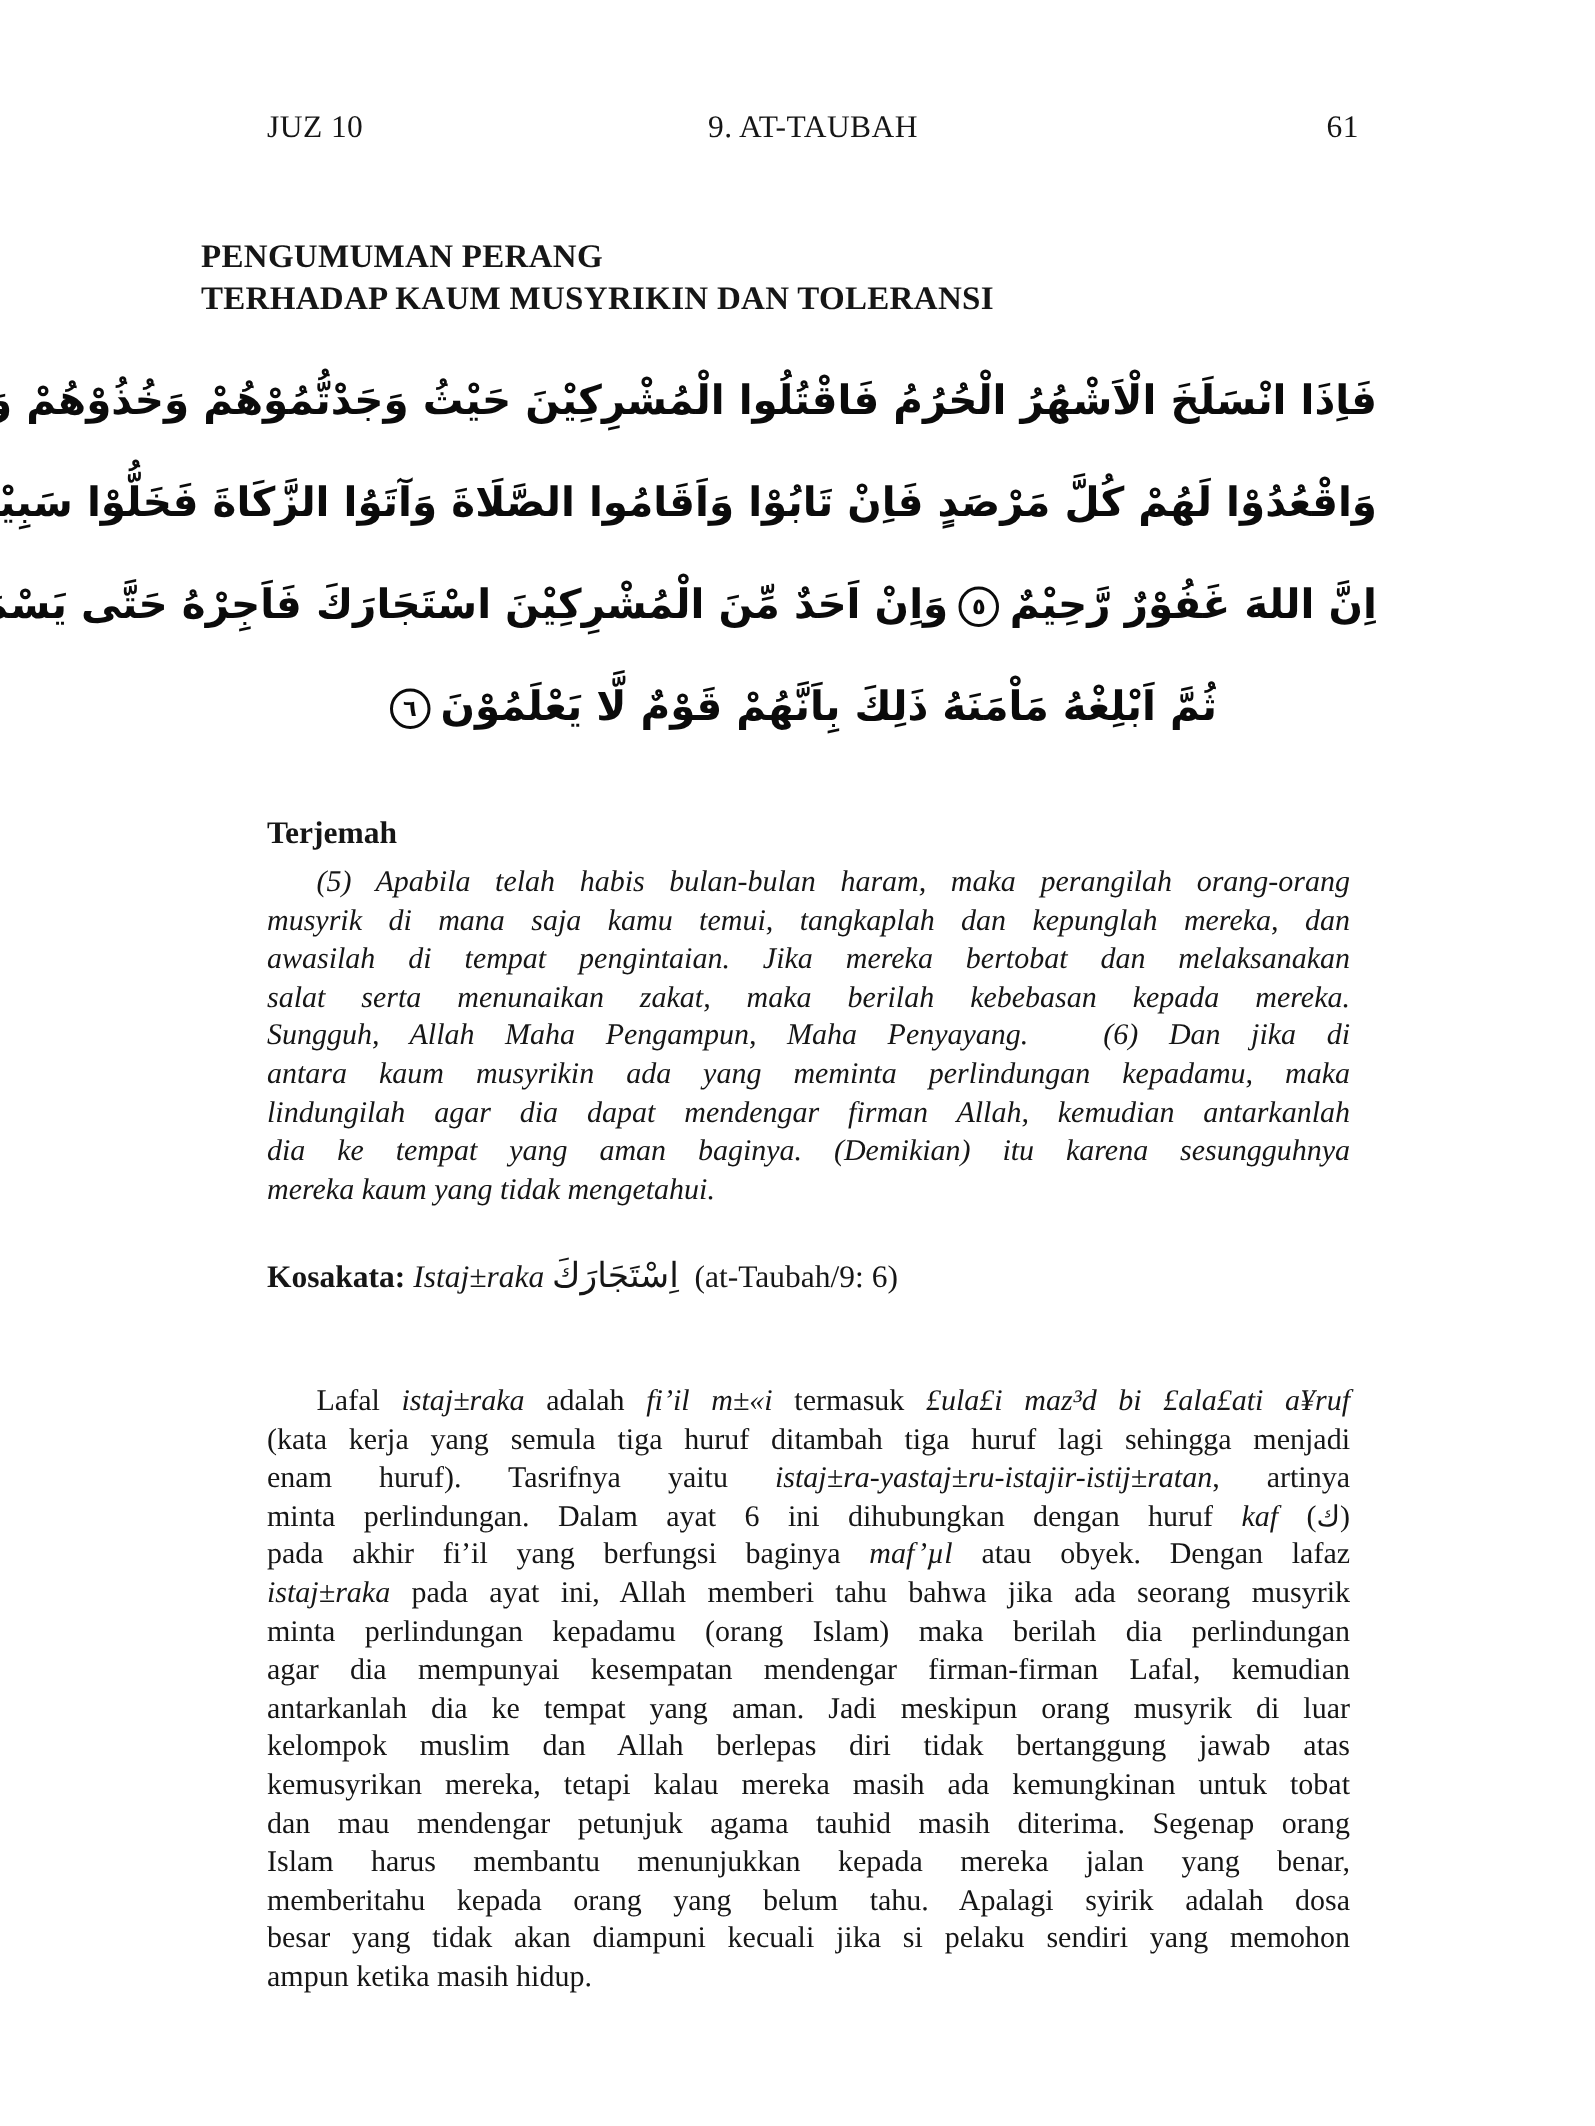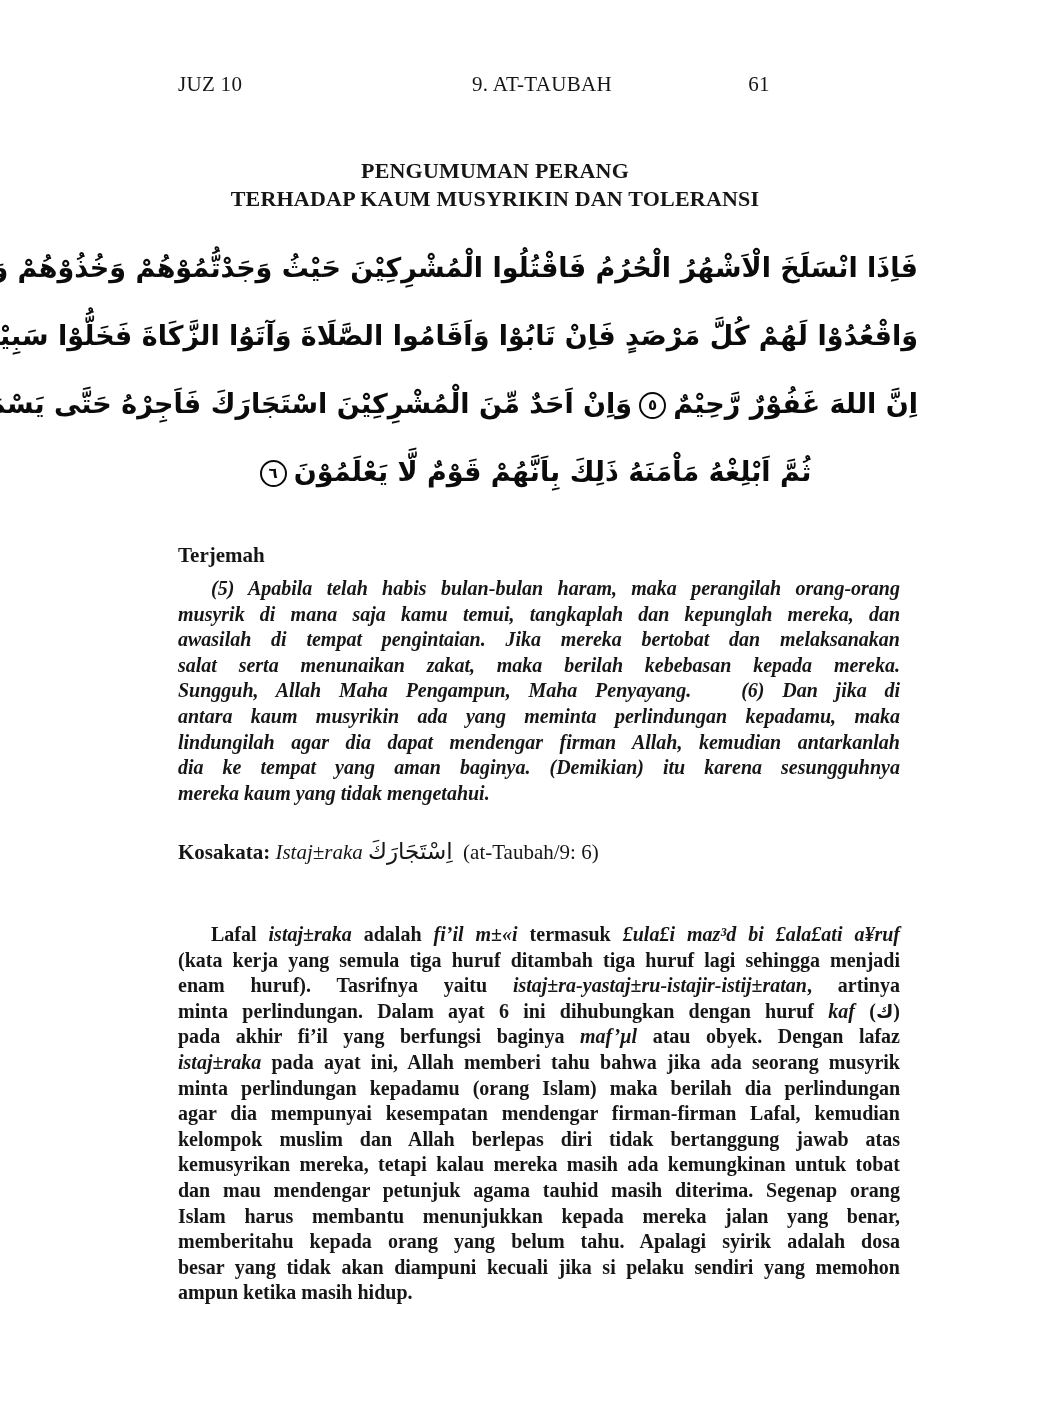--- a/index.html
+++ b/index.html
@@ -13,26 +13,26 @@
   }
   .page { position:absolute; inset:0; background:#ffffff;padding-left:20px; }
 
   
   .runhead {
     position:absolute; top:72px; left:178px; width:728px;
     display:grid; grid-template-columns:1fr auto 1fr;
     font-size:21px; line-height:24px; letter-spacing:0.3px;
   }
   .rh-c { text-align:center; }
-  .rh-r { text-align:center; }
+  .rh-r { text-align:right; }
 
   
   .title {
     position:absolute; top:157px; left:134px; width:722px;
-    text-align:center; font-weight:bold; font-size:22px; line-height:28px;
+    text-align:left; font-weight:bold; font-size:22px; line-height:28px;
     letter-spacing:0.2px;
   }
 
   
   .quran {
     position:absolute; top:234px; left:146px; width:772px;
     direction:rtl; font-family:"DejaVu Sans", sans-serif;
     font-weight:bold; font-size:27px; color:#0b0b0b;
   }
   .quran .line {
@@ -51,21 +51,21 @@
     position:absolute; top:543px; left:178px;
     font-size:21px; font-weight:bold;
   }
   .h-kosakata {
     position:absolute; top:835px; left:178px; width:722px;
     font-size:21px; line-height:32px;
   }
 
   
   .para { font-size:20px; line-height:25.6px; }
-  .para .line { text-align:justify; text-align-last:justify;font-weight:bold; }
+  .para .line { text-align:justify; text-align-last:justify; }
   .para .line.indent { text-indent:33px; }
   .para .line.last { text-align-last:left; }
 
   .terjemah {
     position:absolute; top:576px; left:178px; width:722px;
     font-style:italic;
   }
   .kosakata {
     position:absolute; top:874px; left:178px; width:722px;margin-top:48px;
   }
@@ -117,20 +117,21 @@
 
   <div class="kosakata para">
       <div class="line indent"><span>Lafal </span><span class="i">istaj±raka</span><span> adalah </span><span class="i">fi’il m±«i</span><span> termasuk </span><span class="i">£ula£i maz³d bi £ala£ati a¥ruf</span></div>
       <div class="line"><span>(kata kerja yang semula tiga huruf ditambah tiga huruf lagi sehingga menjadi</span></div>
       <div class="line"><span>enam huruf). Tasrifnya yaitu </span><span class="i">istaj±ra-yastaj±ru-istajir-istij±ratan</span><span>, artinya</span></div>
       <div class="line"><span>minta perlindungan. Dalam ayat 6 ini dihubungkan dengan huruf </span><span class="i">kaf</span><span> (</span><span class="ar-s">ك</span><span>)</span></div>
       <div class="line"><span>pada akhir fi’il yang berfungsi baginya </span><span class="i">maf’µl</span><span> atau obyek. Dengan lafaz</span></div>
       <div class="line"><span class="i">istaj±raka</span><span> pada ayat ini, Allah memberi tahu bahwa jika ada seorang musyrik</span></div>
       <div class="line"><span>minta perlindungan kepadamu (orang Islam) maka berilah dia perlindungan</span></div>
       <div class="line"><span>agar dia mempunyai kesempatan mendengar firman-firman Lafal, kemudian</span></div>
+      <div class="line"><span>antarkanlah dia ke tempat yang aman. Jadi meskipun orang musyrik di luar</span></div>
       <div class="line"><span>kelompok muslim dan Allah berlepas diri tidak bertanggung jawab atas</span></div>
       <div class="line"><span>kemusyrikan mereka, tetapi kalau mereka masih ada kemungkinan untuk tobat</span></div>
       <div class="line"><span>dan mau mendengar petunjuk agama tauhid masih diterima. Segenap orang</span></div>
       <div class="line"><span>Islam harus membantu menunjukkan kepada mereka jalan yang benar,</span></div>
       <div class="line"><span>memberitahu kepada orang yang belum tahu. Apalagi syirik adalah dosa</span></div>
       <div class="line"><span>besar yang tidak akan diampuni kecuali jika si pelaku sendiri yang memohon</span></div>
       <div class="line last"><span>ampun ketika masih hidup.</span></div>
     </div>
 
 </div>

